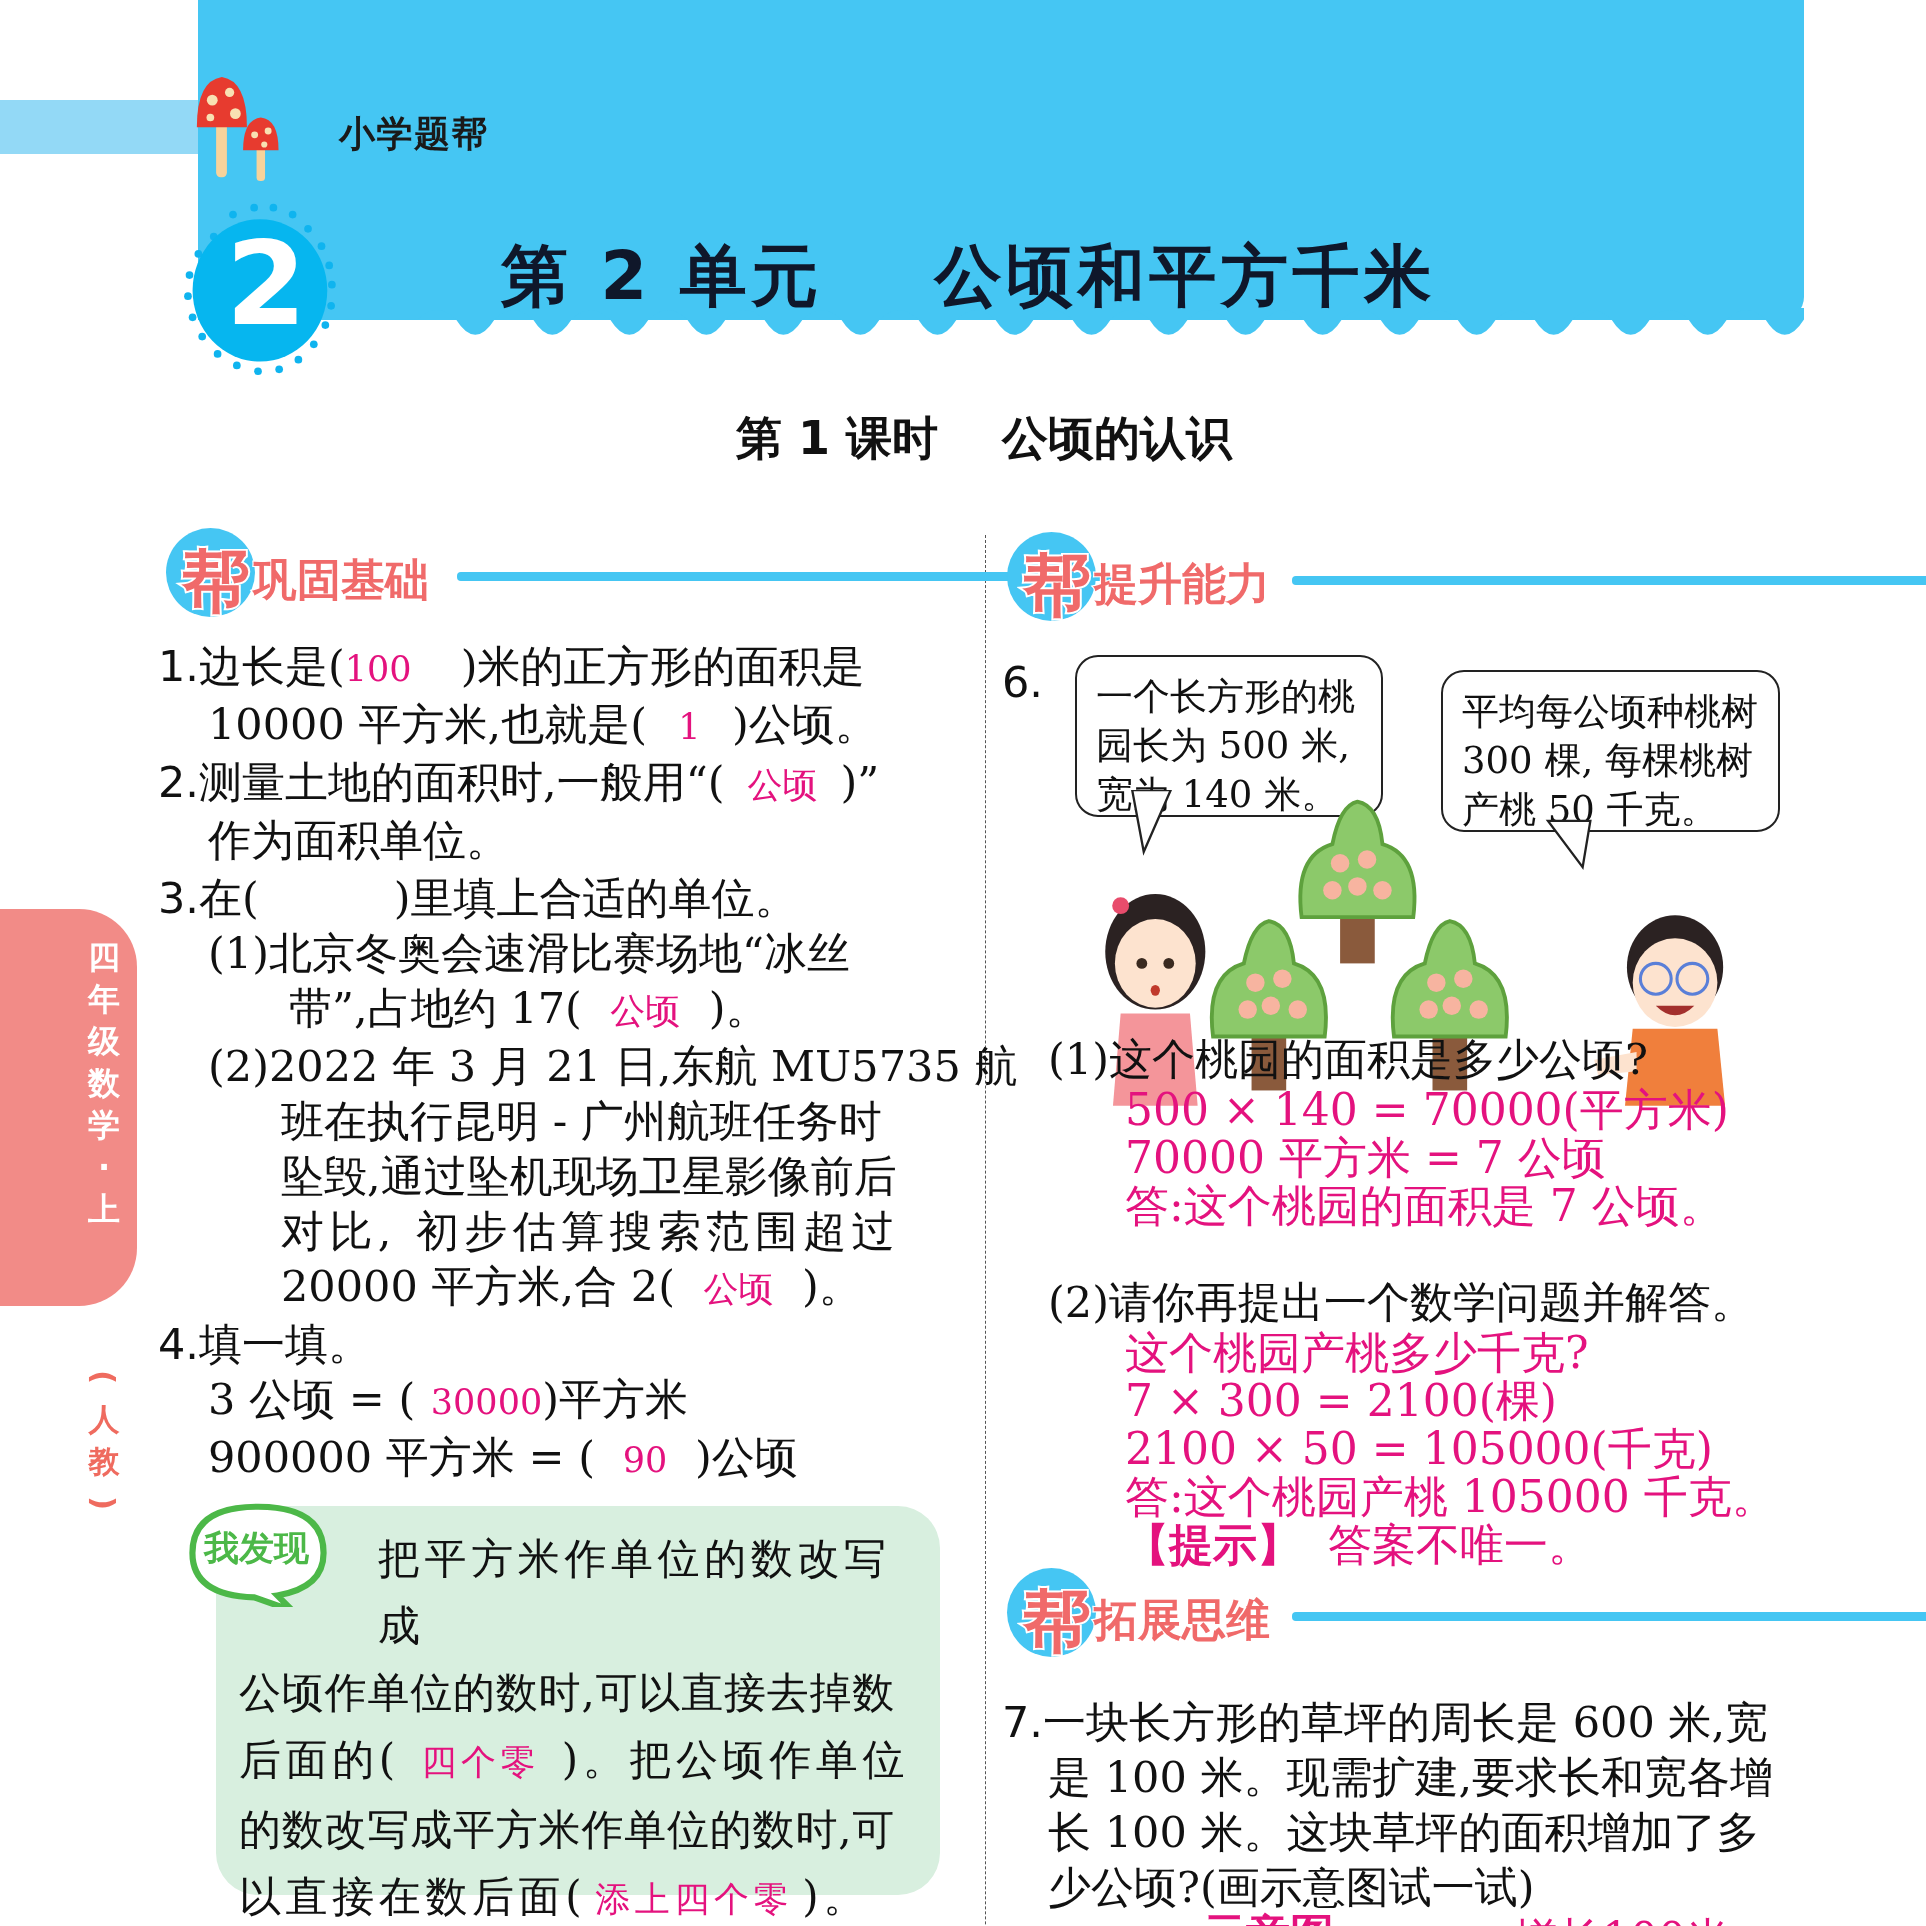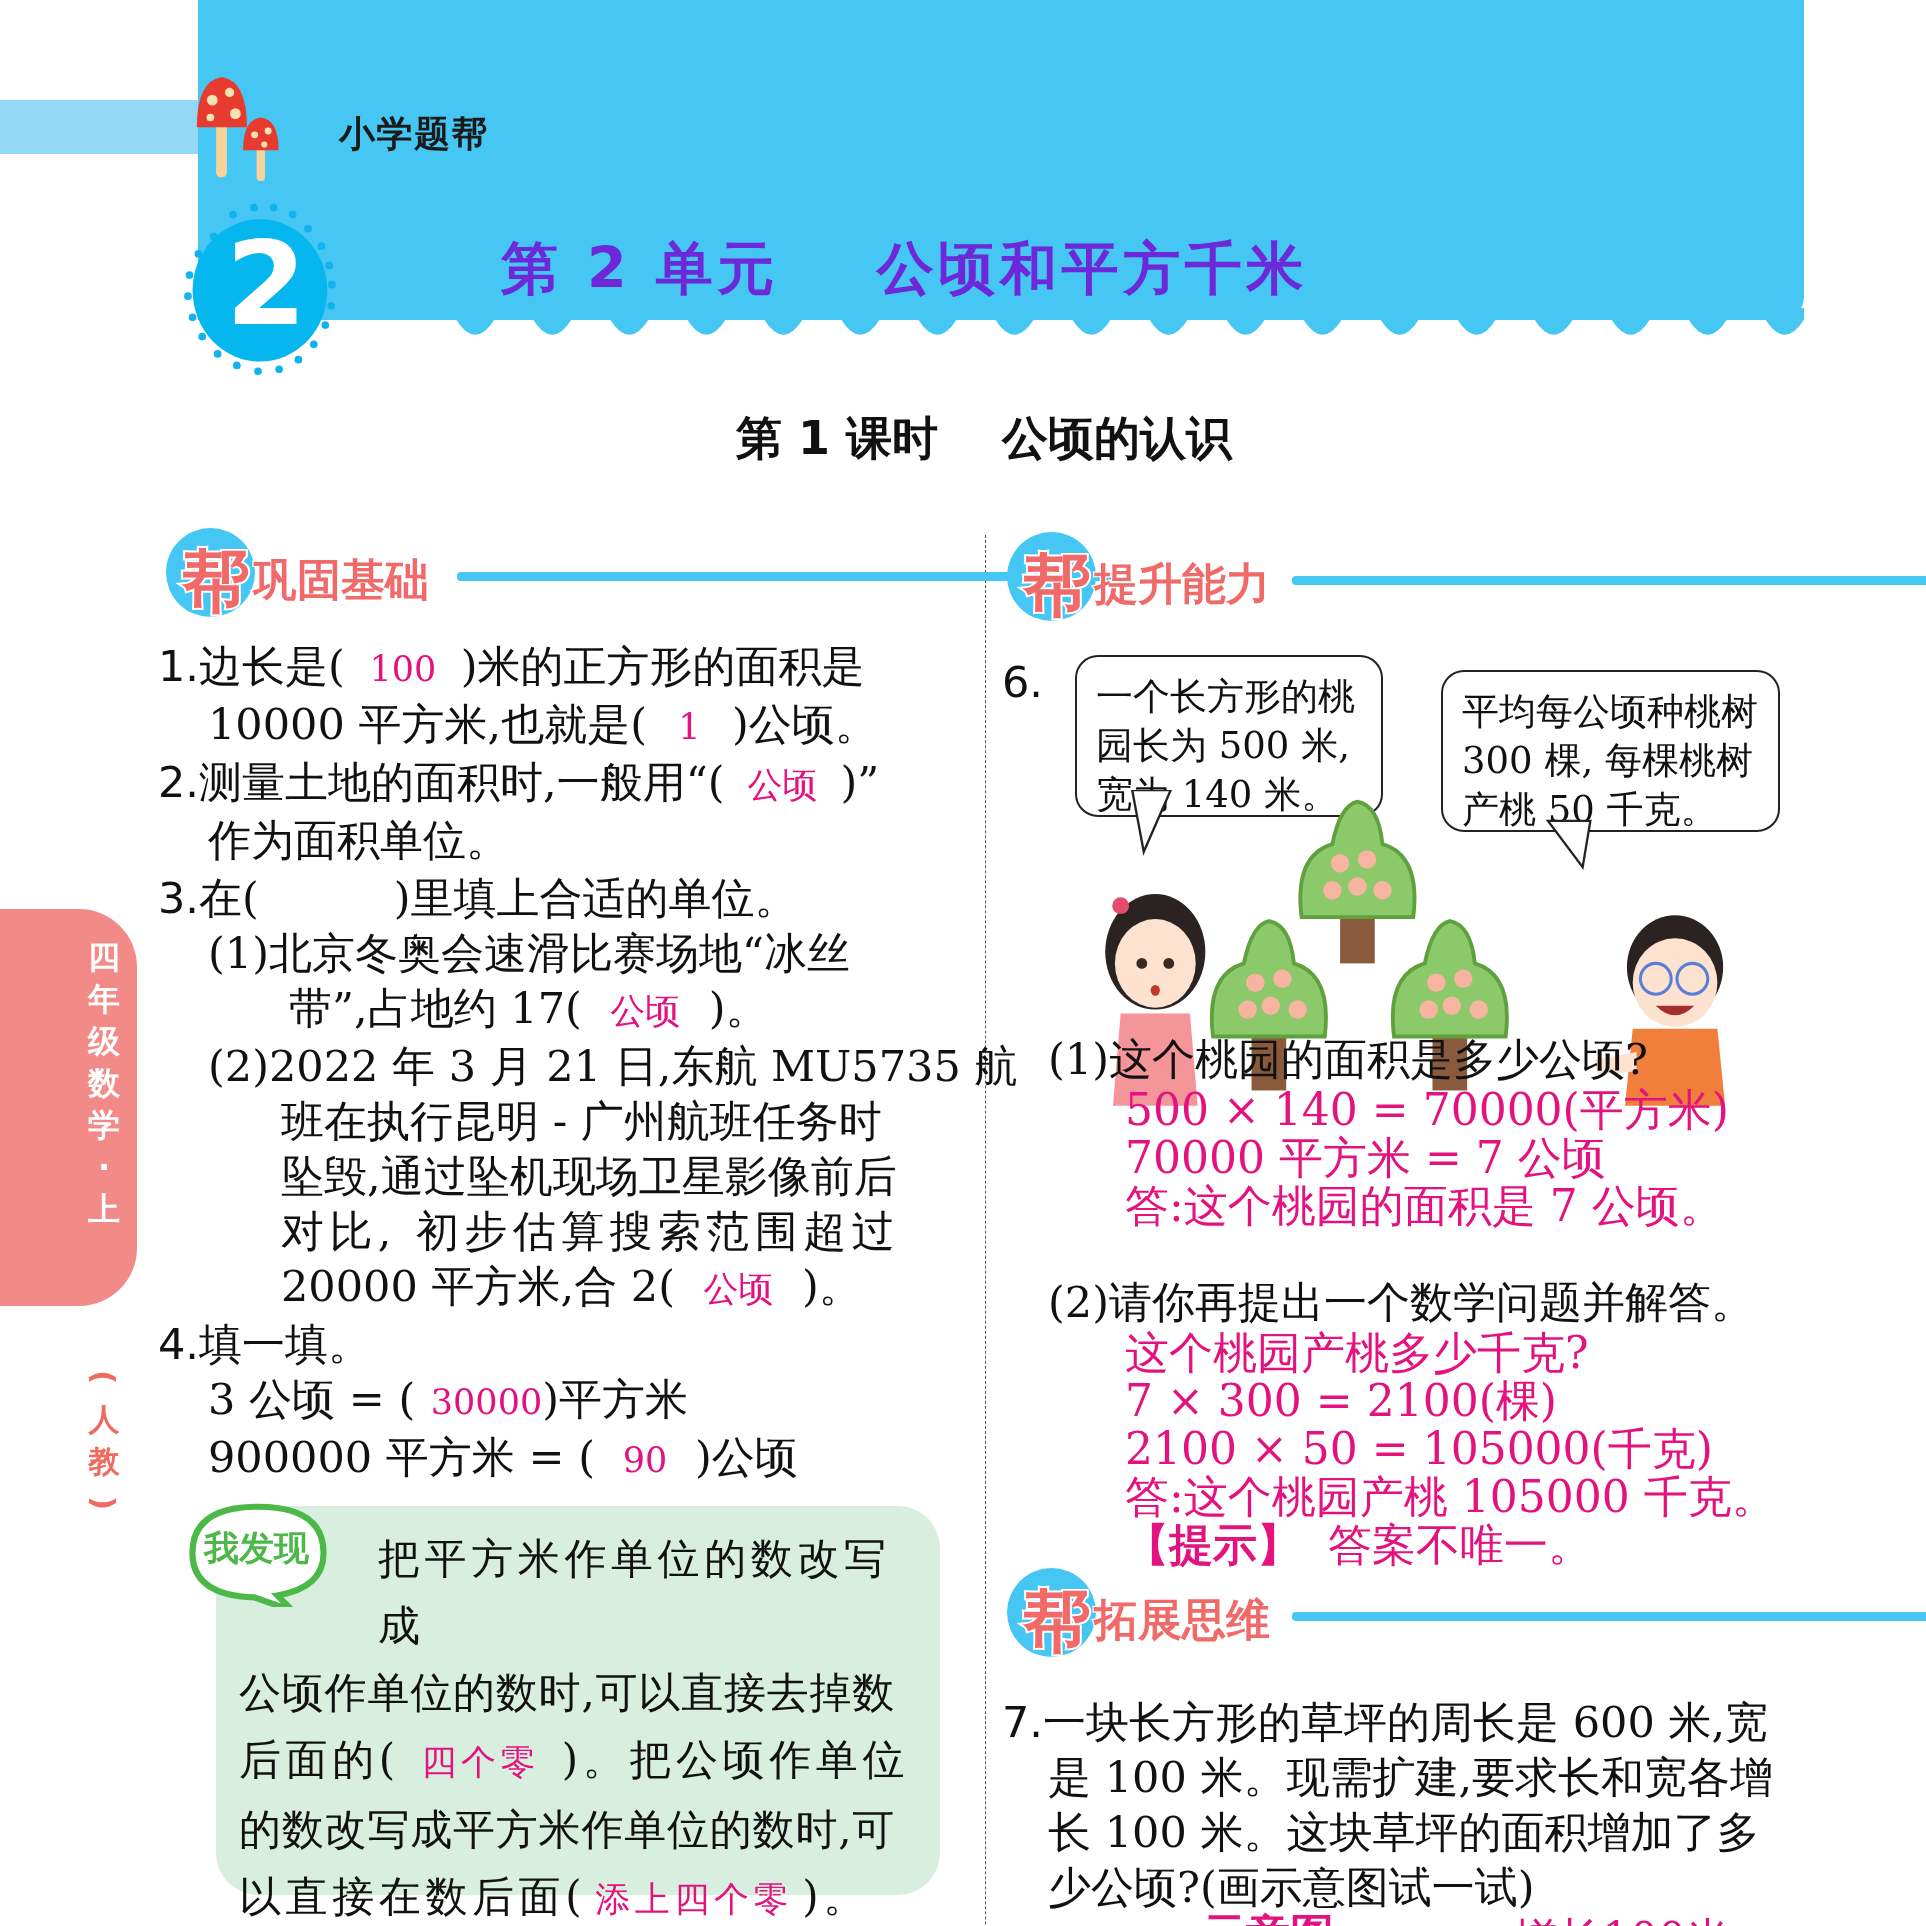--- a/index.html
+++ b/index.html
@@ -7,21 +7,21 @@
   body { position: relative; font-family: "DejaVu Serif", "Liberation Serif", serif; color: #111; }
   .abs { position: absolute; }
 
   
   .header-bg { left: 198px; top: 0; width: 1606px; height: 320px; background: #45c6f3; border-radius: 0 0 23px 0; }
   .wave { left: 198px; top: 308px; width: 1606px; height: 42px; }
   .brand-bar { left: 0; top: 100px; width: 501px; height: 54px; background: #93d9f6; border-radius: 0 27px 27px 0; }
   .brand-text { left: 339px; top: 110px; font-family: "DejaVu Sans", sans-serif; font-size: 36px; font-weight: bold; color: #1a1a1a; letter-spacing: 1.5px; }
   .mushroom { left: 193px; top: 77px; width: 131px; height: 108px; }
   .unit-circle { left: 177px; top: 200px; width: 162px; height: 177px; }
-  .unit-title { left: 501px; top: 231px; font-family: "DejaVu Sans", sans-serif; font-size: 57px; font-weight: bold; color: #6d28d9; letter-spacing: 4.6px; white-space: pre; }
+  .unit-title { left: 501px; top: 231px; font-family: "DejaVu Sans", sans-serif; font-size: 67px; font-weight: bold; color: #0f172a; letter-spacing: 4.6px; white-space: pre; }
 
   .lesson-title { left: 0; width: 1968px; top: 408px; text-align: center; font-family: "DejaVu Sans", sans-serif; font-size: 46px; font-weight: bold; color: #111; white-space: pre; }
 
   
   .side-tab { left: 0; top: 909px; width: 137px; height: 397px; background: #f28b87; border-radius: 0 58px 58px 0; }
   .side-tab-text { left: 83px; top: 936px; width: 42px; font-family: "DejaVu Sans", sans-serif; font-weight: bold; font-size: 32px; line-height: 42px; color: #fff; text-align: center; }
   .side-edition { left: 83px; top: 1356px; width: 42px; font-family: "DejaVu Sans", sans-serif; font-weight: bold; font-size: 31px; line-height: 42px; color: #ef6b5f; text-align: center; }
 
   
   .divider { left: 985px; top: 535px; width: 0; height: 2030px; border-left: 1.9px dashed #555; }
@@ -123,21 +123,21 @@
 <div class="abs divider"></div>
 
 <div class="abs sec" style="left:166px;top:528px;width:782px;">
   <div class="bubble"></div>
   <div class="bang">帮</div>
   <div class="label">巩固基础</div>
   <div class="line" style="left:291px;width:655px;"></div>
 </div>
 
 <div class="abs q" style="left:158px;top:639px;">
-  <div><span class="qn">1.</span><span>边长是(</span><span class="ans" style="display:inline-block;width:116px;text-align:center;">100</span><span>)米的正方形的面积是</span></div>
+  <div><span class="qn">1.</span><span>边长是(</span><span class="ans" style="display:inline-block;width:116px;text-align:left;">100</span><span>)米的正方形的面积是</span></div>
   <div style="padding-left:50px;"><span>10000 平方米,也就是(</span><span class="ans" style="display:inline-block;width:85px;text-align:center;">1</span><span>)公顷。</span></div>
 </div>
 
 <div class="abs q" style="left:158px;top:755px;">
   <div><span class="qn">2.</span><span>测量土地的面积时,一般用“(</span><span class="ans" style="display:inline-block;width:116px;text-align:center;">公顷</span><span>)”</span></div>
   <div style="padding-left:50px;">作为面积单位。</div>
 </div>
 
 <div class="abs q" style="left:158px;top:871px;">
   <div><span class="qn">3.</span><span>在(</span><span style="display:inline-block;width:135px;"></span><span>)里填上合适的单位。</span></div>

